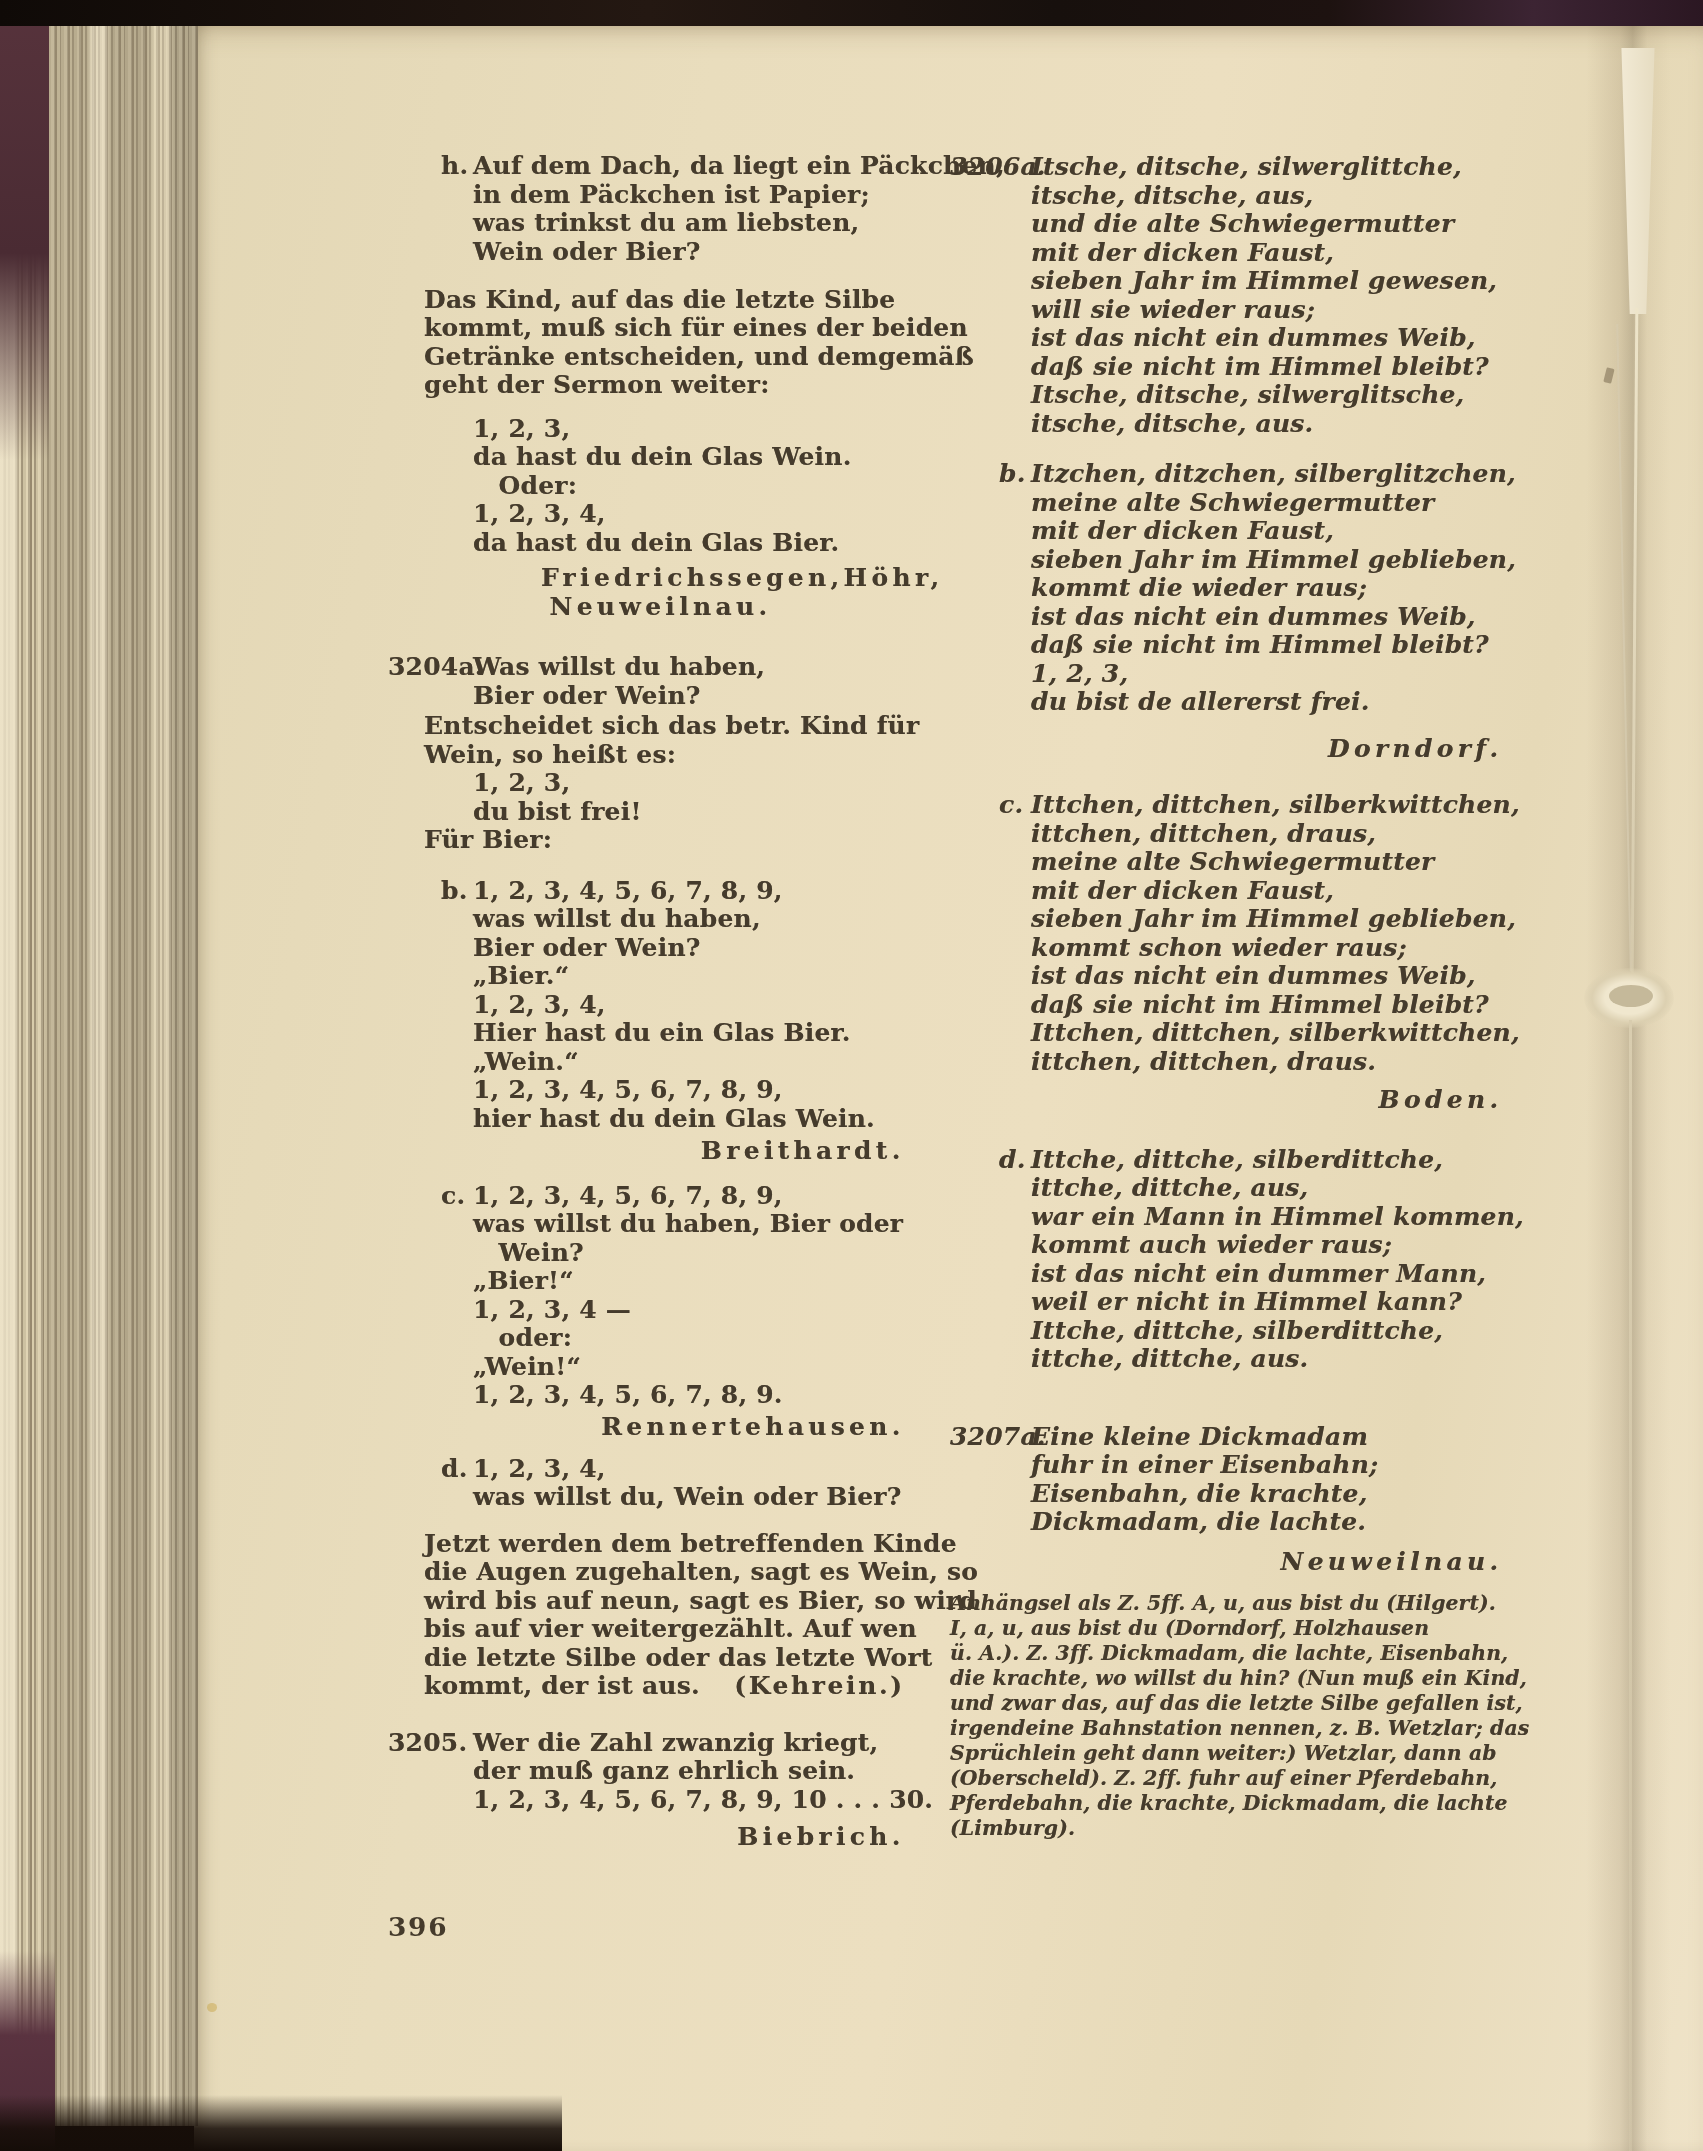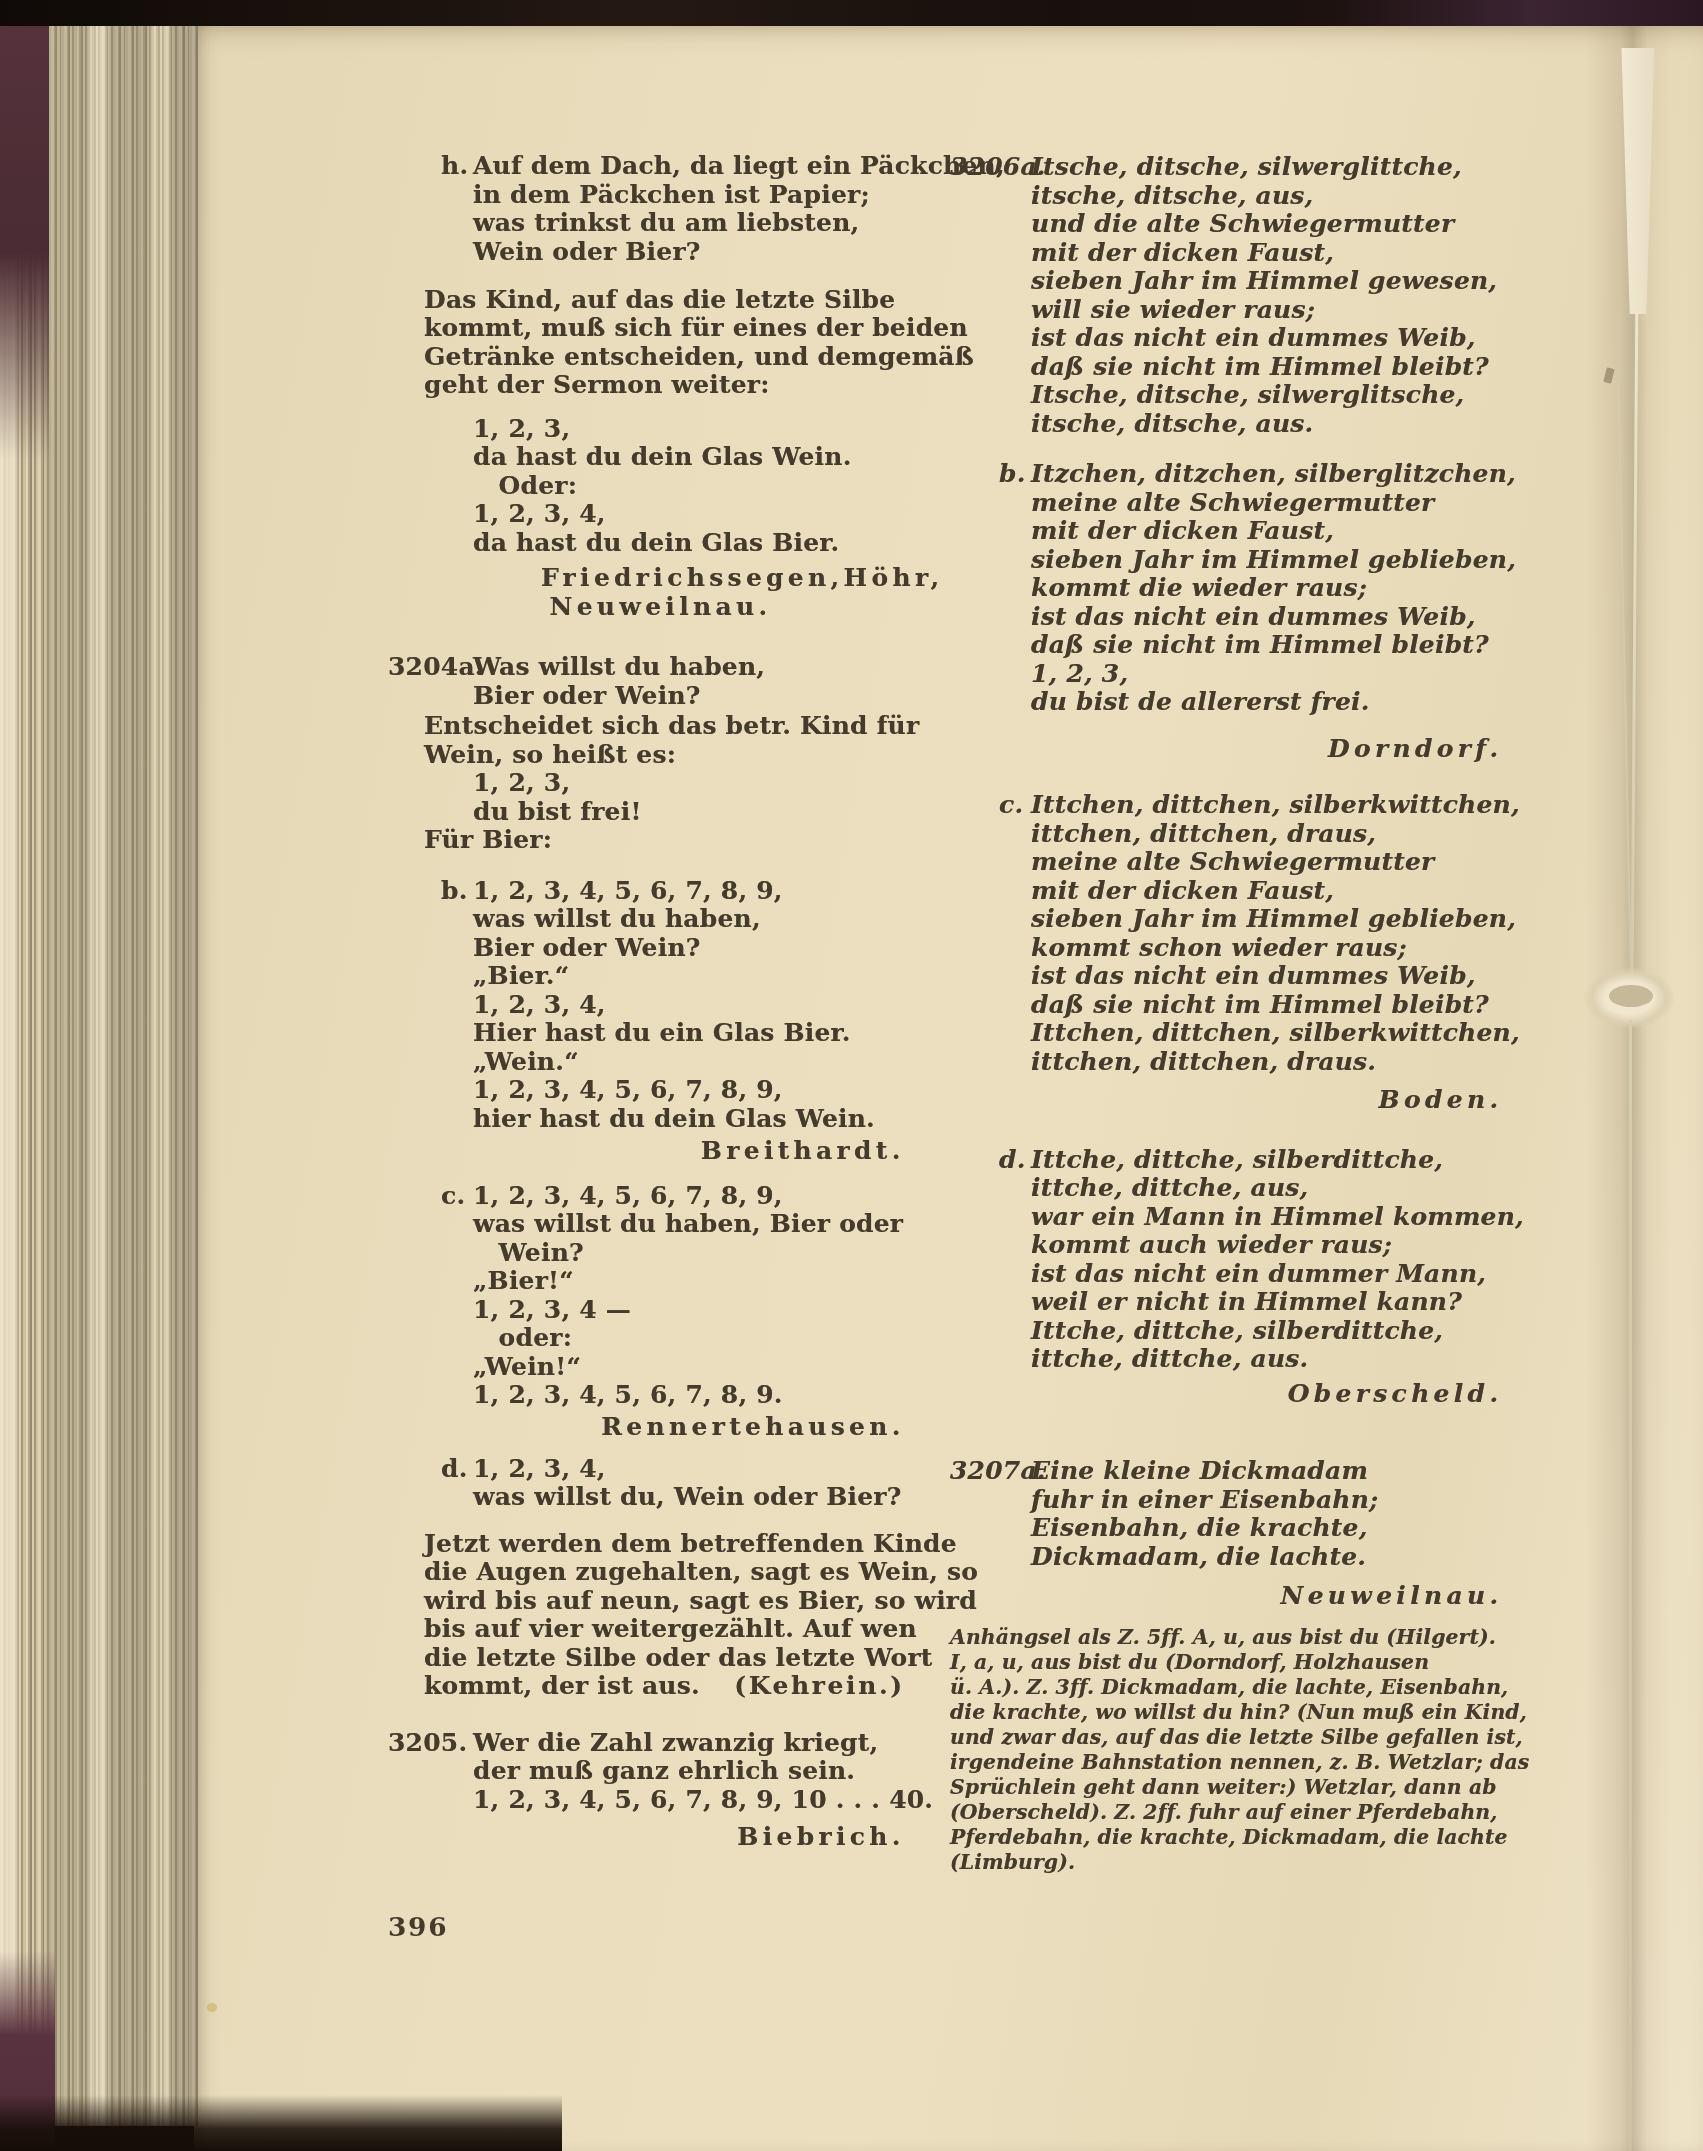--- a/index.html
+++ b/index.html
@@ -214,21 +214,21 @@
     <div class="row">
       <span class="prose">kommt, der ist aus.</span>
       <span class="source" style="letter-spacing:2.6px">(Kehrein.)</span>
     </div>
 
     <div class="verse mt33">
       <span class="vnum">3205.</span>
       <div>
           <div class="tline">Wer die Zahl zwanzig kriegt,</div>
           <div class="tline">der muß ganz ehrlich sein.</div>
-          <div class="tline">1, 2, 3, 4, 5, 6, 7, 8, 9, 10 . . . 40.</div>
+          <div class="tline">1, 2, 3, 4, 5, 6, 7, 8, 9, 10 . . . 30.</div>
         </div>
     </div>
     <div class="source mt10">Biebrich.</div>
 
   </div>
 
   <div id="right-col" class="col">
 
     <div class="verse">
       <span class="vnum">3206a.</span>
@@ -285,21 +285,20 @@
           <div class="tline">Ittche, dittche, silberdittche,</div>
           <div class="tline">ittche, dittche, aus,</div>
           <div class="tline">war ein Mann in Himmel kommen,</div>
           <div class="tline">kommt auch wieder raus;</div>
           <div class="tline">ist das nicht ein dummer Mann,</div>
           <div class="tline">weil er nicht in Himmel kann?</div>
           <div class="tline">Ittche, dittche, silberdittche,</div>
           <div class="tline">ittche, dittche, aus.</div>
         </div>
     </div>
-    <div class="source mt7">Oberscheld.</div>
 
     <div class="verse mt58">
       <span class="vnum">3207a.</span>
       <div>
           <div class="tline">Eine kleine Dickmadam</div>
           <div class="tline">fuhr in einer Eisenbahn;</div>
           <div class="tline">Eisenbahn, die krachte,</div>
           <div class="tline">Dickmadam, die lachte.</div>
         </div>
     </div>

